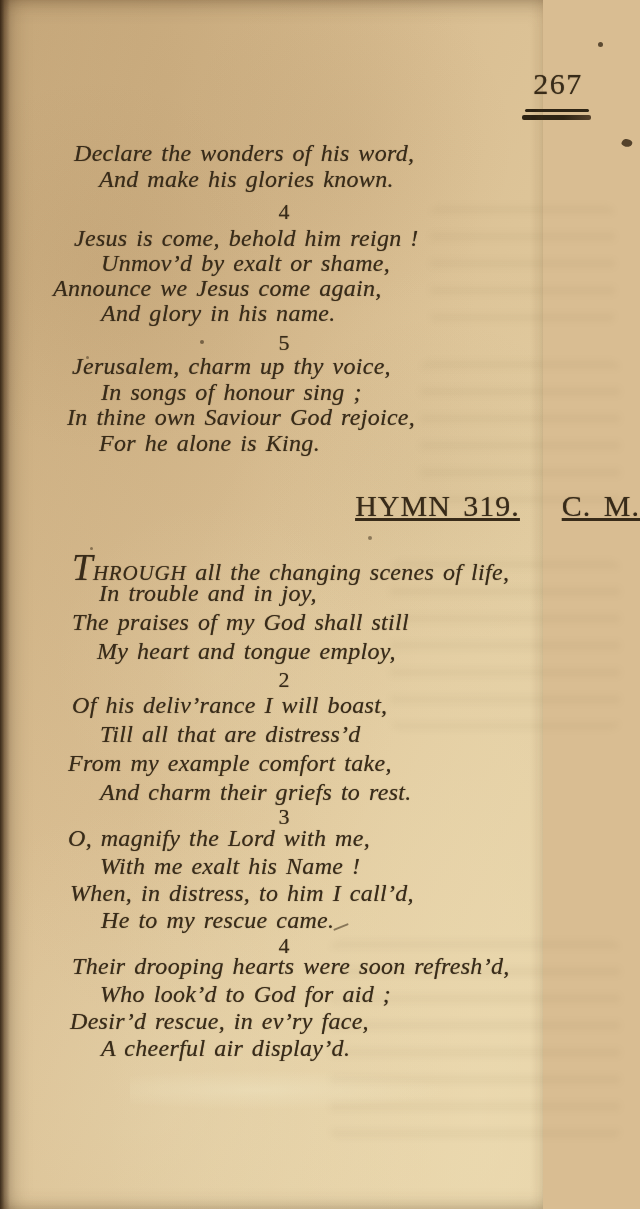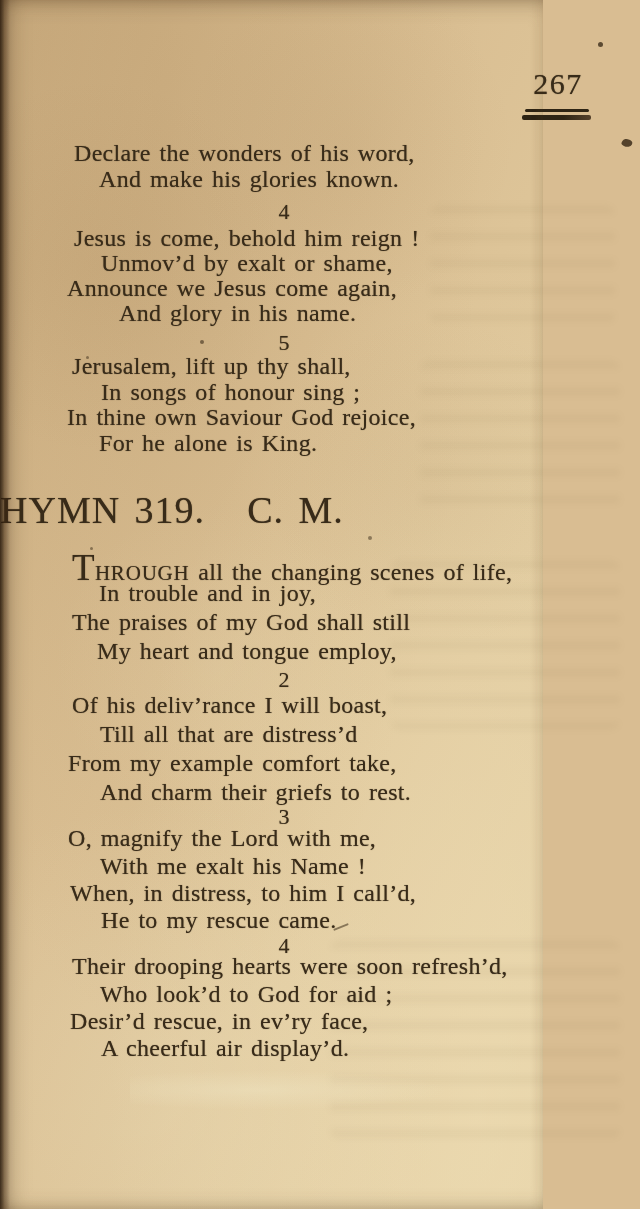--- a/index.html
+++ b/index.html
@@ -36,29 +36,31 @@
   }
   .ghost{
     position:absolute;pointer-events:none;border-radius:10px;
     background:repeating-linear-gradient(180deg, rgba(125,106,66,.30) 0 9px, rgba(125,106,66,0) 9px 27px);
     filter:blur(3px);opacity:.20;
   }
   .ln{
     position:absolute;white-space:nowrap;
     font-size:24px;line-height:1;letter-spacing:.3px;word-spacing:2.5px;
     text-shadow:0 0 1px rgba(56,43,25,.65);
+    font-style:italic;
   }
   .num{
     position:absolute;left:76px;width:416px;text-align:center;
     font-size:22px;line-height:1;text-shadow:0 0 1px rgba(56,43,25,.6);
   }
   .heading{
-    position:absolute;left:0;top:491px;width:640px;text-align:left;
-    font-size:38px;line-height:1;letter-spacing:1px;word-spacing:4px;
+    position:absolute;left:0;top:491px;width:640px;text-align:right;
+    font-size:30px;line-height:1;letter-spacing:1px;word-spacing:4px;
     text-shadow:0 0 1px rgba(56,43,25,.7);
+    text-decoration:underline;
   }
   .hgap{display:inline-block;width:42px;}
   .dc{font-size:37px;}
   .wr{font-size:21px;letter-spacing:.8px;}
   .pagenum{
     position:absolute;top:66px;left:520px;width:76px;text-align:center;
     font-size:30px;line-height:1.2;letter-spacing:1.5px;
     text-shadow:0 0 1px rgba(56,43,25,.7);
   }
   .rule{position:absolute;background:#2e2414;border-radius:2px;}
@@ -86,25 +88,25 @@
   <div class="pagenum">267</div>
   <div class="rule rule1"></div>
   <div class="rule rule2"></div>
 
   <div class="ln" style="top:141px;left:74px">Declare the wonders of his word,</div>
   <div class="ln" style="top:167px;left:99px">And make his glories known.</div>
 
   <div class="num" style="top:201px">4</div>
   <div class="ln" style="top:226px;left:74px">Jesus is come, behold him reign !</div>
   <div class="ln" style="top:251px;left:101px">Unmov’d by exalt or shame,</div>
-  <div class="ln" style="top:276px;left:67px">Announce we Jesus come again,</div>
-  <div class="ln" style="top:301px;left:119px">And glory in his name.</div>
+  <div class="ln" style="top:276px;left:53px">Announce we Jesus come again,</div>
+  <div class="ln" style="top:301px;left:101px">And glory in his name.</div>
 
   <div class="num" style="top:332px">5</div>
-  <div class="ln" style="top:354px;left:72px">Jerusalem, lift up thy shall,</div>
+  <div class="ln" style="top:354px;left:72px">Jerusalem, charm up thy voice,</div>
   <div class="ln" style="top:380px;left:101px">In songs of honour sing ;</div>
   <div class="ln" style="top:405px;left:67px">In thine own Saviour God rejoice,</div>
   <div class="ln" style="top:431px;left:99px">For he alone is King.</div>
 
   <div class="heading">
     <span>HYMN 319.</span><span class="hgap"></span><span>C. M.</span>
   </div>
 
   <div class="ln" style="top:549px;left:72px">
     <span class="dc">T</span><span class="wr">HROUGH</span><span> all the changing scenes of life,</span>

